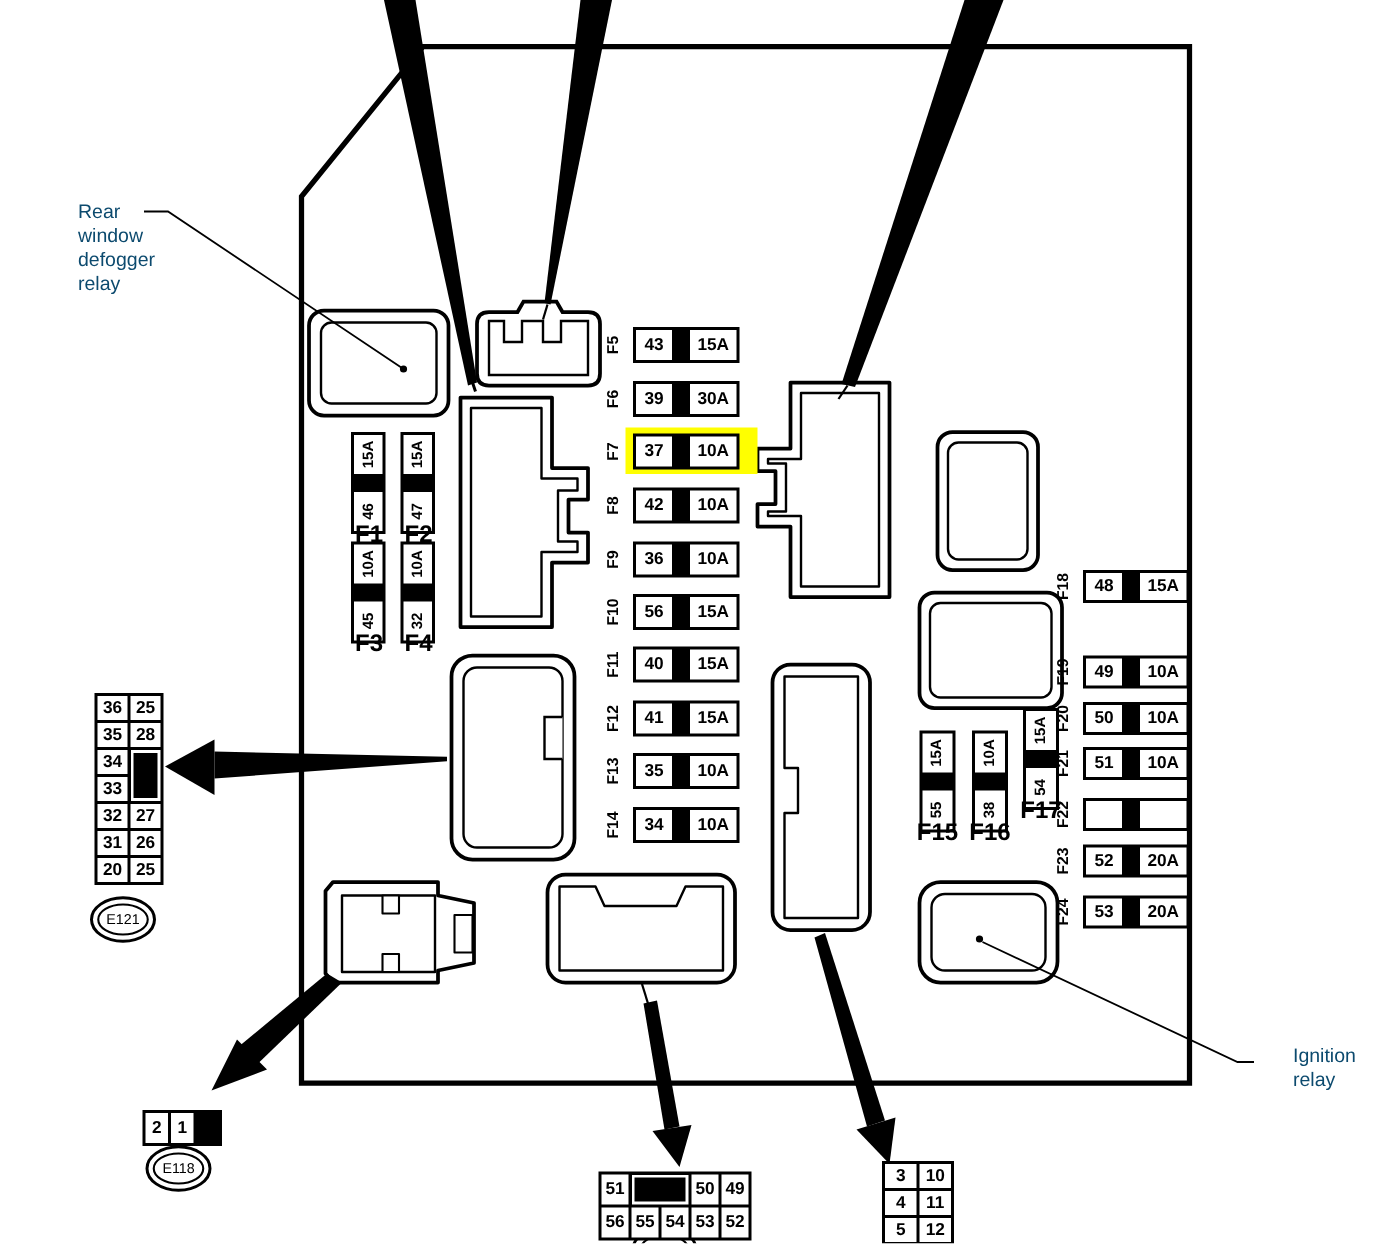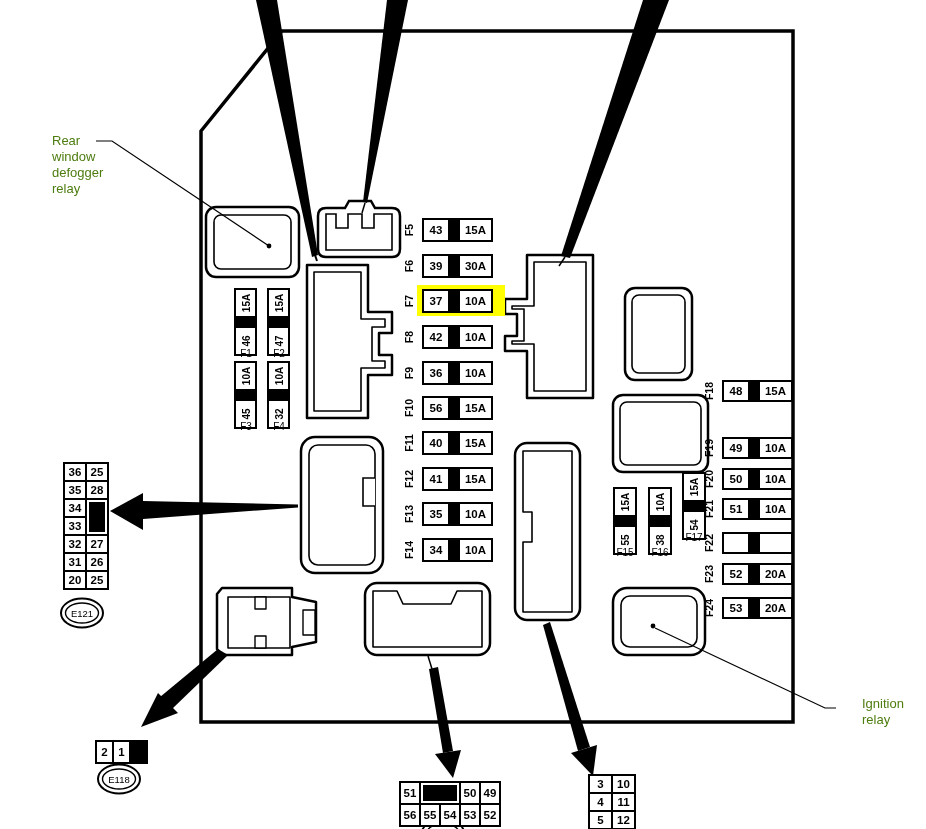--- a/index.html
+++ b/index.html
@@ -2,21 +2,21 @@
 <html><head>
 <meta charset="utf-8">
 <style>
   html,body { margin:0; padding:0; background:#fff; }
   .stage { position:relative; width:926px; height:829px; background:#fff; overflow:hidden;
            font-family:"Liberation Sans", sans-serif; color:#000; }
   .stage > svg { position:absolute; left:0; top:0; z-index:0; }
 
   .hl { position:absolute; left:417px; top:285px; width:88px; height:31px; z-index:1; }
 
-  .callout { position:absolute; z-index:3; font-size:13px; line-height:16px; color:#4d7c0f;
+  .callout { position:absolute; z-index:3; font-size:13px; line-height:16px; color:#0c4a6e;
              white-space:pre-line; }
 
   
   .fh { position:absolute; z-index:2; }
   .fbox { display:flex; background:#000; padding:2px; gap:12px; }
   .fh .c { height:20px; display:flex; align-items:center; justify-content:center;
            background:#fff; font-weight:bold; font-size:11.5px; }
   .fh .num { width:24px; } .fh .amp { width:31px; }
   .fh.r22 .c { height:18px; }
   .fl { position:absolute; left:-24px; top:0; width:22px; height:24px; display:flex;
@@ -25,21 +25,21 @@
   .fh.r22 .fl { height:22px; }
 
   
   .fv { position:absolute; z-index:2; }
   .fbox.v { flex-direction:column; }
   .fv .c { position:relative; width:19px; height:26px; background:#fff; }
   .fv.w24 .c { width:20px; }
   .vt { position:absolute; left:50%; top:50%; transform:translate(-50%,-50%) rotate(-90deg);
         font-weight:bold; font-size:10px; white-space:nowrap; }
   .fvl { position:absolute; top:60px; left:-5px; width:34px; text-align:center;
-         font-weight:normal; font-size:10px; }
+         font-weight:bold; font-size:16px; }
 
   
   .grid { position:absolute; background:#000; padding:2px; display:grid; gap:2px; z-index:2; }
   .gc { background:#fff; display:flex; align-items:center; justify-content:center;
         font-weight:bold; font-size:11.5px; }
   .lp { grid-template-columns:20px 20px; grid-auto-rows:16px; }
   .bm { grid-template-columns:repeat(5,18px); grid-auto-rows:20px; }
   .bl { grid-template-columns:15px 15px 15px; grid-auto-rows:20px; }
   .br { grid-template-columns:21px 21px; grid-auto-rows:16px; }
   .gc.blocked { background:#000; box-shadow:inset 0 0 0 2px #fff; }

